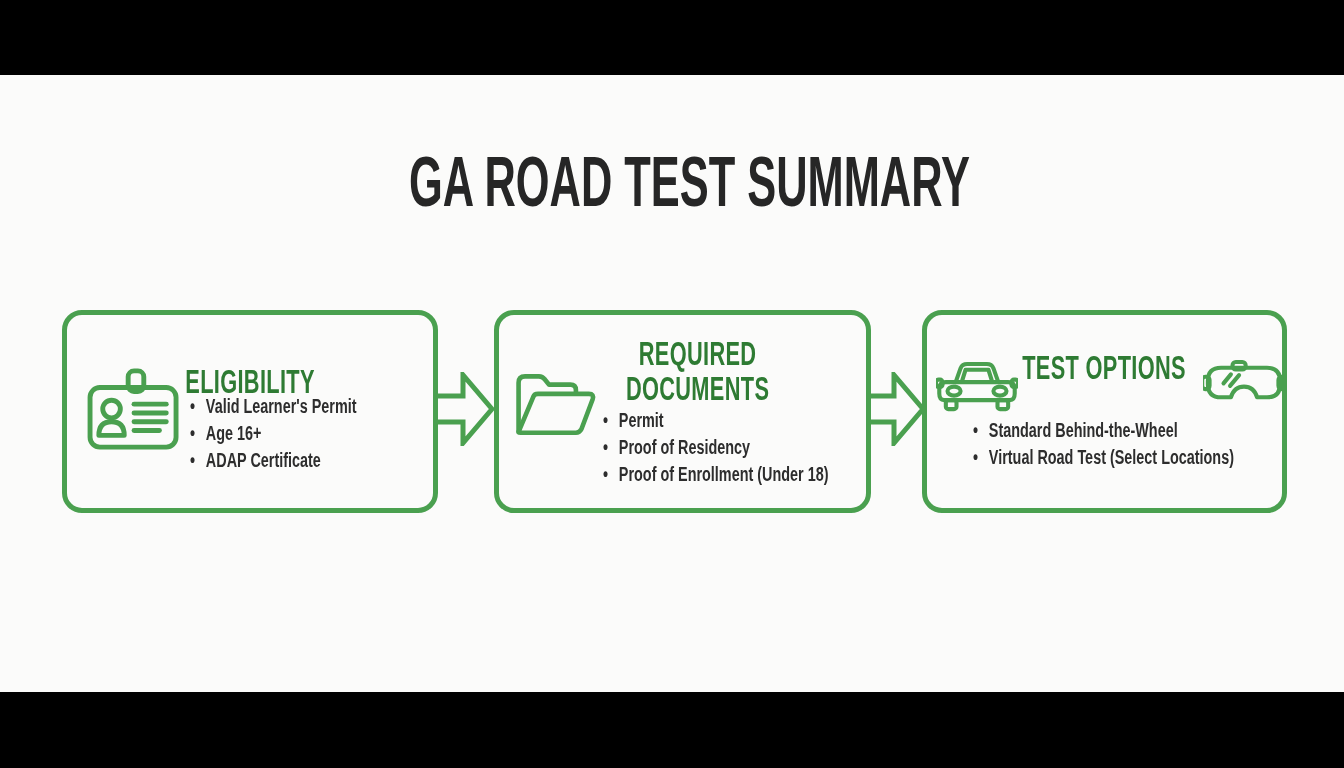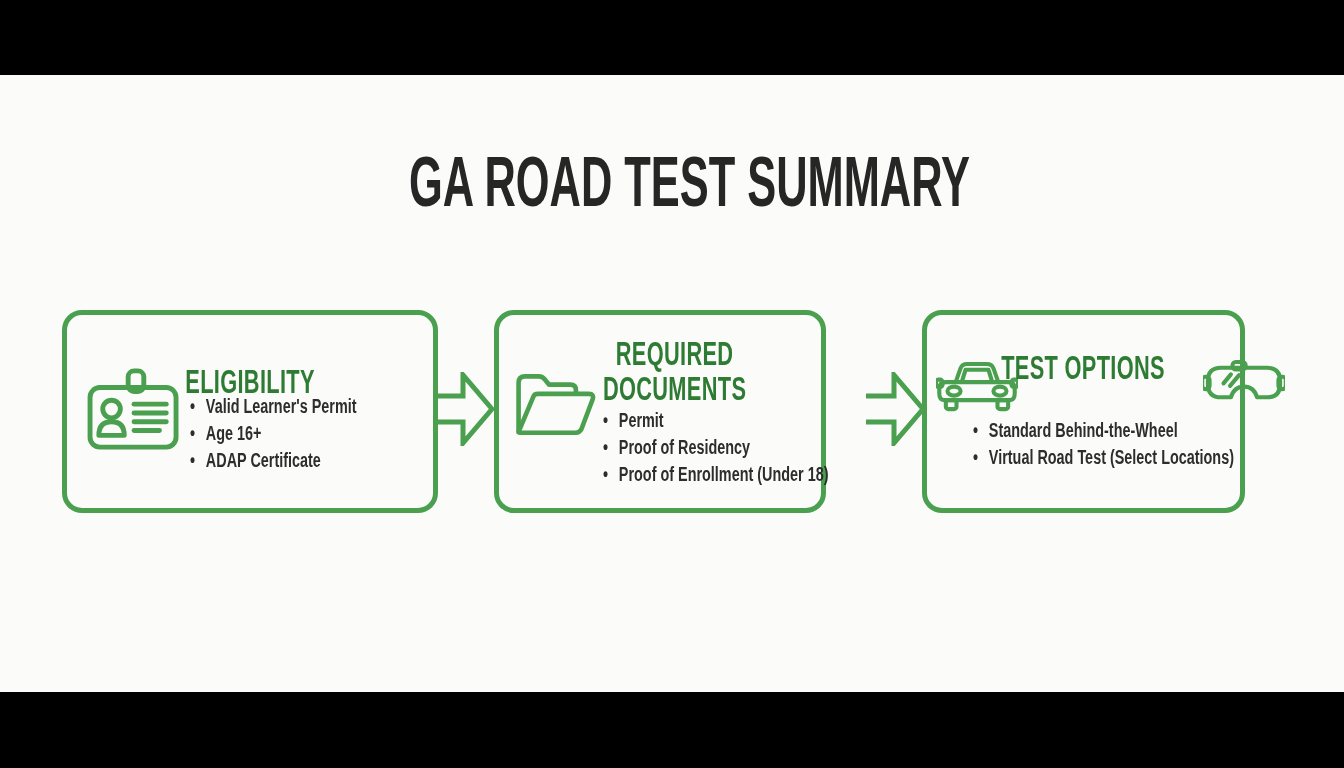--- a/index.html
+++ b/index.html
@@ -30,22 +30,22 @@
     color:var(--title-dark);letter-spacing:0px;white-space:nowrap;
   }
   .condense{display:inline-block;transform:scaleX(0.62);transform-origin:center;white-space:nowrap;}
   .condense-h{display:inline-block;transform:scaleX(0.66);transform-origin:center;white-space:nowrap;}
 
   .box{
     position:absolute;top:235px;height:203px;box-sizing:border-box;
     border:5px solid var(--accent-green);border-radius:20px;background:transparent;
   }
   #box-eligibility{left:62px;width:376px;}
-  #box-documents{left:494px;width:332px;border-radius:20px;}
-  #box-options{left:922px;width:323px;}
+  #box-documents{left:494px;width:377px;border-radius:20px;}
+  #box-options{left:922px;width:365px;}
 
   .box-heading{
     position:absolute;margin:0;color:var(--heading-green);font-weight:bold;
     font-size:33px;line-height:35px;text-align:center;letter-spacing:0.5px;white-space:nowrap;
   }
   .h-elig{left:0;right:0;top:25px;margin-top:24px;}
   .h-docs{left:30px;right:0;top:21px;}
   .h-opts{left:0;right:0;top:35px;}
 
   .bullets{

